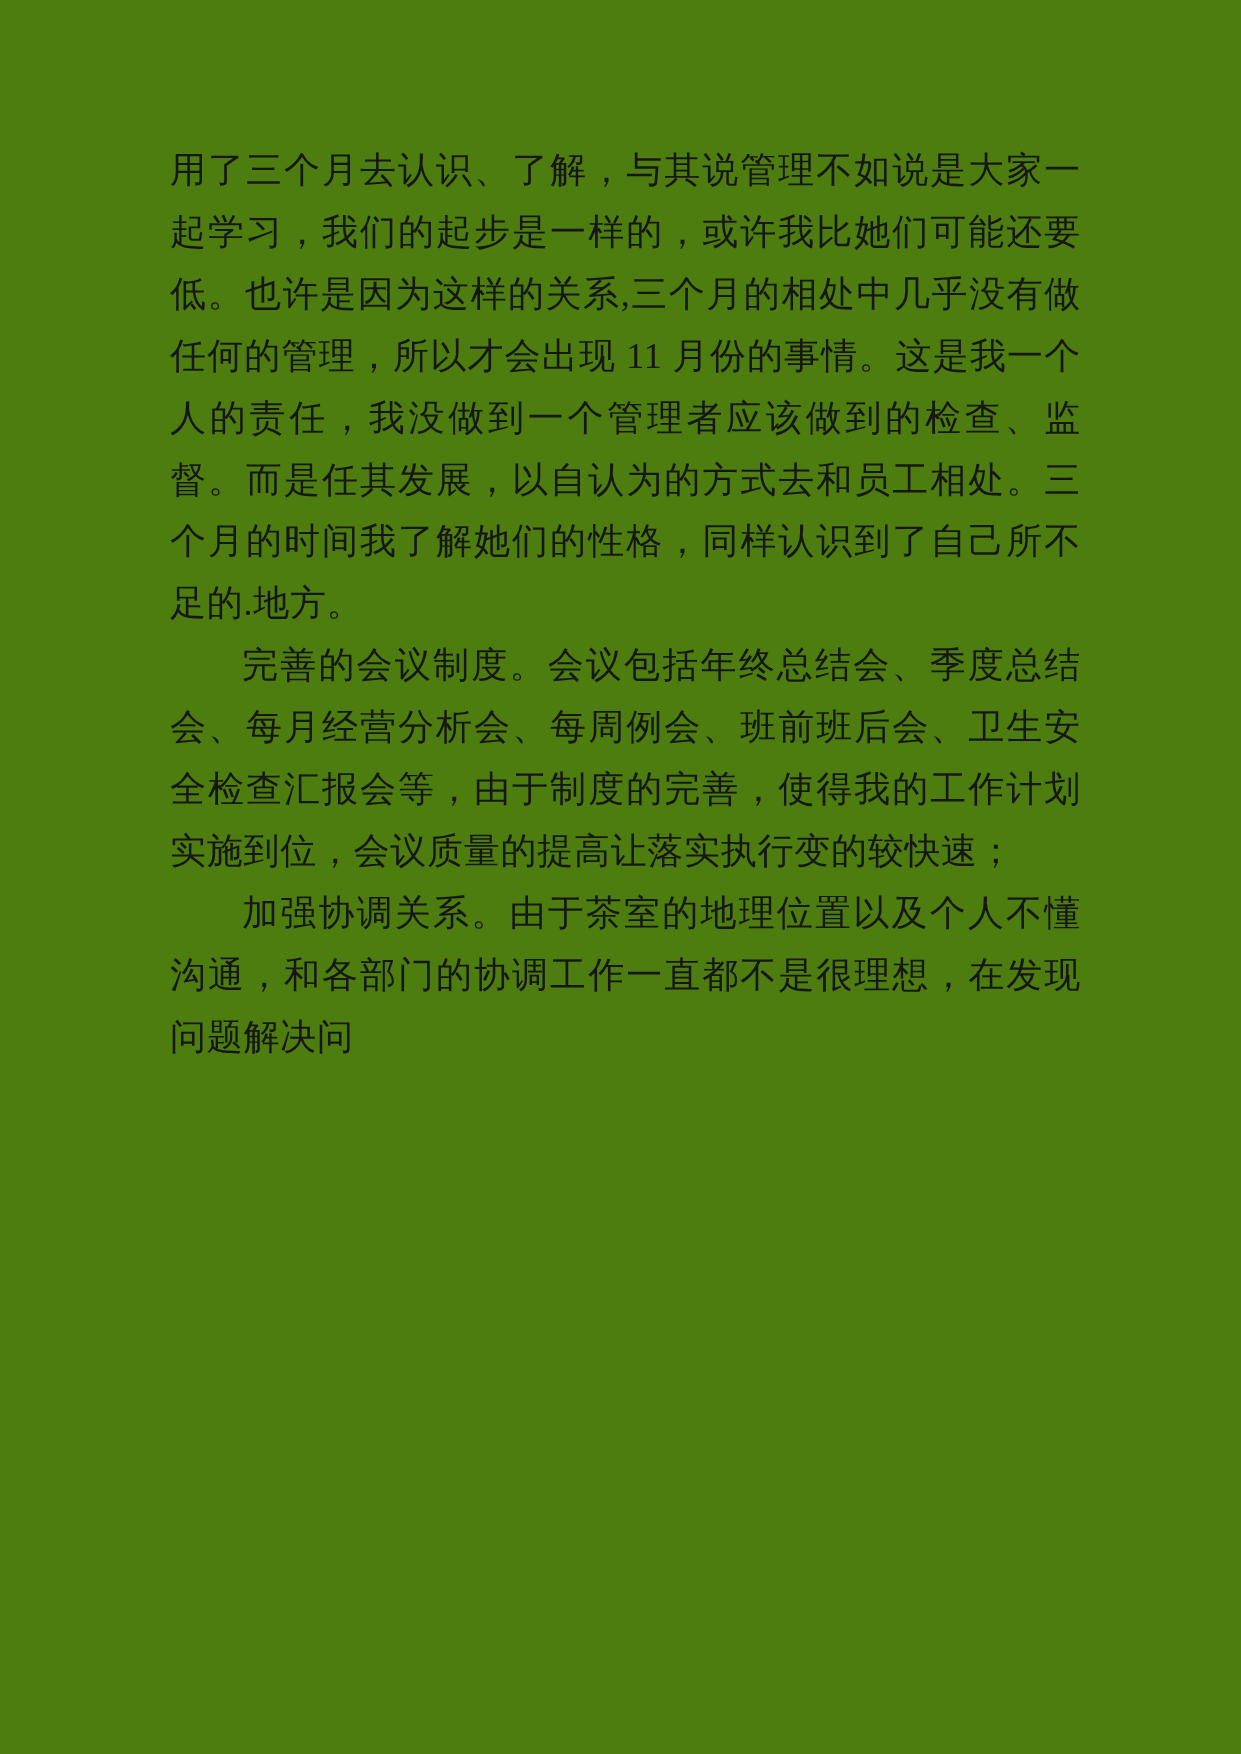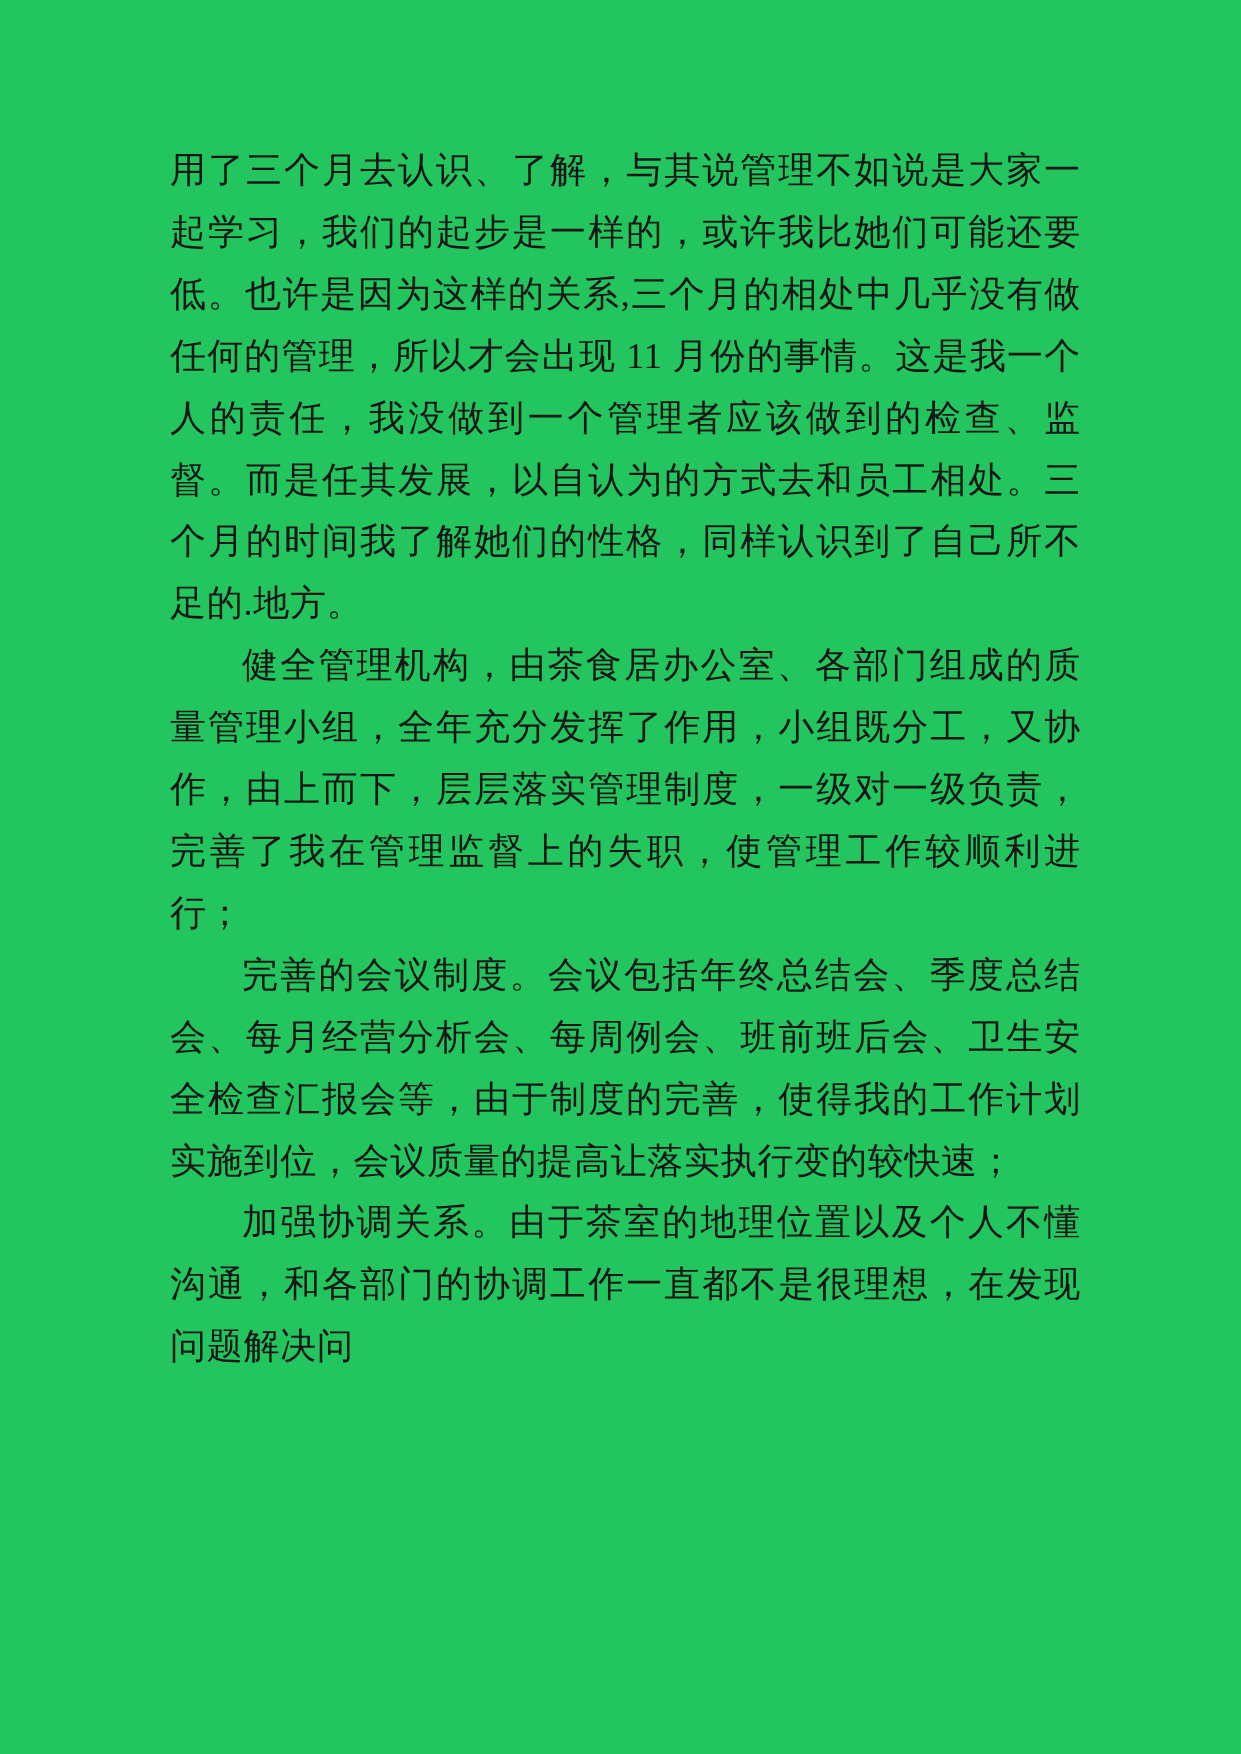--- a/index.html
+++ b/index.html
@@ -12,21 +12,21 @@
     height: 1754px;
     font-family: "Liberation Serif", "DejaVu Serif", serif;
     color: #1a1a1a;
     overflow: hidden;
   }
   .page {
     box-sizing: border-box;
     width: 1241px;
     height: 1754px;
     padding: 140px 160px 90px 170px;
-    background: #22c55e;
+    background: #4d7c0f;
   }
   .doc-body {
     font-size: 36px;
     line-height: 1.72;
     text-align: justify;
     text-justify: inter-ideograph;
     letter-spacing: 0.02em;
     color: #161616;
   }
   .para {
@@ -36,17 +36,16 @@
   .para.no-indent {
     text-indent: 0;
   }
 </style>
 </head>
 <body>
 
 <div class="page">
   <div class="doc-body">
     <p class="para no-indent">用了三个月去认识、了解，与其说管理不如说是大家一起学习，我们的起步是一样的，或许我比她们可能还要低。也许是因为这样的关系,三个月的相处中几乎没有做任何的管理，所以才会出现 11 月份的事情。这是我一个人的责任，我没做到一个管理者应该做到的检查、监督。而是任其发展，以自认为的方式去和员工相处。三个月的时间我了解她们的性格，同样认识到了自己所不足的.地方。</p>
-    <p class="para">健全管理机构，由茶食居办公室、各部门组成的质量管理小组，全年充分发挥了作用，小组既分工，又协作，由上而下，层层落实管理制度，一级对一级负责， 完善了我在管理监督上的失职，使管理工作较顺利进行；</p>
     <p class="para">完善的会议制度。会议包括年终总结会、季度总结会、每月经营分析会、每周例会、班前班后会、卫生安全检查汇报会等，由于制度的完善，使得我的工作计划实施到位，会议质量的提高让落实执行变的较快速；</p>
     <p class="para">加强协调关系。由于茶室的地理位置以及个人不懂沟通，和各部门的协调工作一直都不是很理想，在发现问题解决问</p>
   </div>
 </div>
 
 </body></html>

